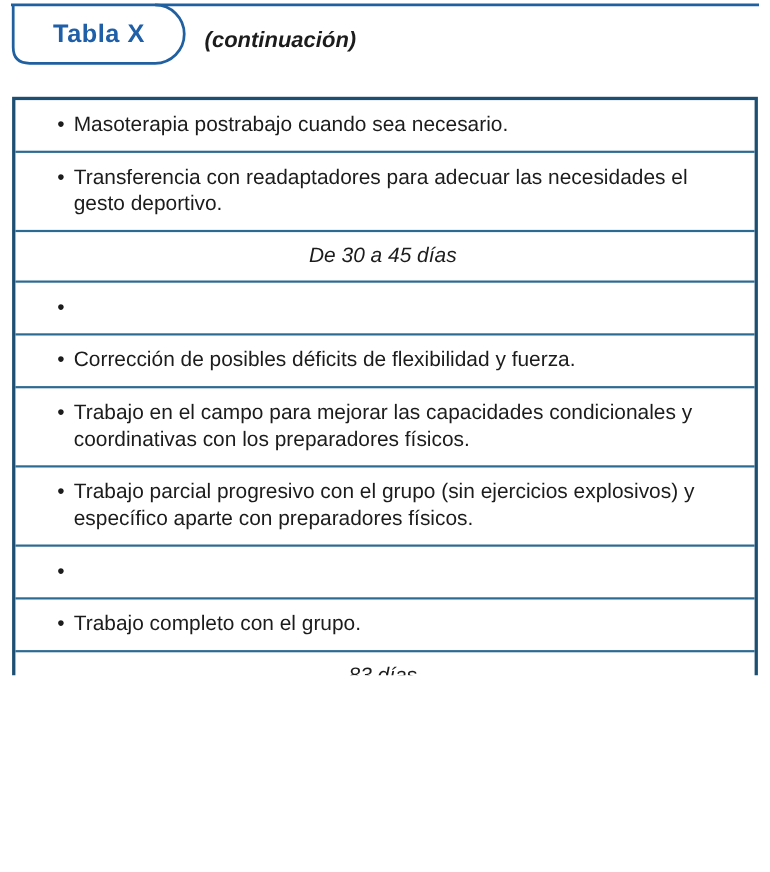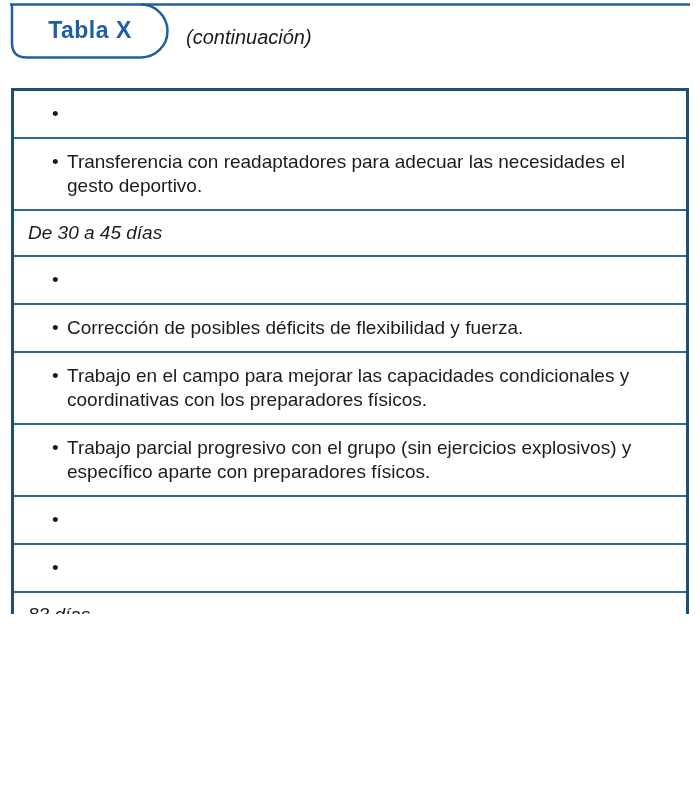--- a/index.html
+++ b/index.html
@@ -38,21 +38,21 @@
     font-weight: bold;
     letter-spacing: 0.5px;
     color: #1e5fa8;
   }
   .continuation-label {
     position: absolute;
     left: 186px;
     top: 26px;
     font-size: 20px;
     font-style: italic;
-    font-weight: 400;
+    font-weight: 700;
     color: #1c1c1c;
   }
 
   
   .protocol-table {
     position: absolute;
     left: 11px;
     top: 88px;
     width: 678px;
     box-sizing: border-box;
@@ -71,20 +71,21 @@
     border-top: 2px solid #2b6a92;
   }
   .row.bullet {
     padding-left: 38px;
   }
   .row.section {
     font-style: italic;
     padding-left: 14px;
     padding-top: 10px;
     padding-bottom: 10px;
+    text-align: center;
   }
   .bullet-glyph {
     flex: 0 0 auto;
     width: 15px;
     font-size: 19px;
     line-height: 24px;
     color: #1c1c1c;
   }
   .row-text {
     flex: 1 1 auto;
@@ -102,20 +103,21 @@
 
       <path d="M 141,4.5 A 26.5,26.5 0 0 1 141,57.5 L 27,57.5 Q 12,57.5 12,43 L 12,4.5" fill="none" stroke="#2060a0" stroke-width="2.5"></path>
     </svg>
     <span class="tab-label">Tabla X</span>
     <span class="continuation-label">(continuación)</span>
   </div>
 
   <div class="protocol-table">
       <div class="row bullet">
       <span class="bullet-glyph">•</span>
+      <span class="row-text">Masoterapia postrabajo cuando sea necesario.</span>
     </div>
       <div class="row bullet">
       <span class="bullet-glyph">•</span>
       <span class="row-text">Transferencia con readaptadores para adecuar las necesidades el gesto deportivo.</span>
     </div>
       <div class="row section">
 
       <span class="row-text">De 30 a 45 días</span>
     </div>
       <div class="row bullet">
@@ -131,20 +133,21 @@
     </div>
       <div class="row bullet">
       <span class="bullet-glyph">•</span>
       <span class="row-text">Trabajo parcial progresivo con el grupo (sin ejercicios explosivos) y específico aparte con preparadores físicos.</span>
     </div>
       <div class="row bullet">
       <span class="bullet-glyph">•</span>
     </div>
       <div class="row bullet">
       <span class="bullet-glyph">•</span>
+      <span class="row-text">Trabajo completo con el grupo.</span>
     </div>
       <div class="row section">
 
       <span class="row-text">83 días</span>
     </div>
       <div class="row bullet">
       <span class="bullet-glyph">•</span>
       <span class="row-text">Alta médica.</span>
     </div>
       <div class="row bullet">

